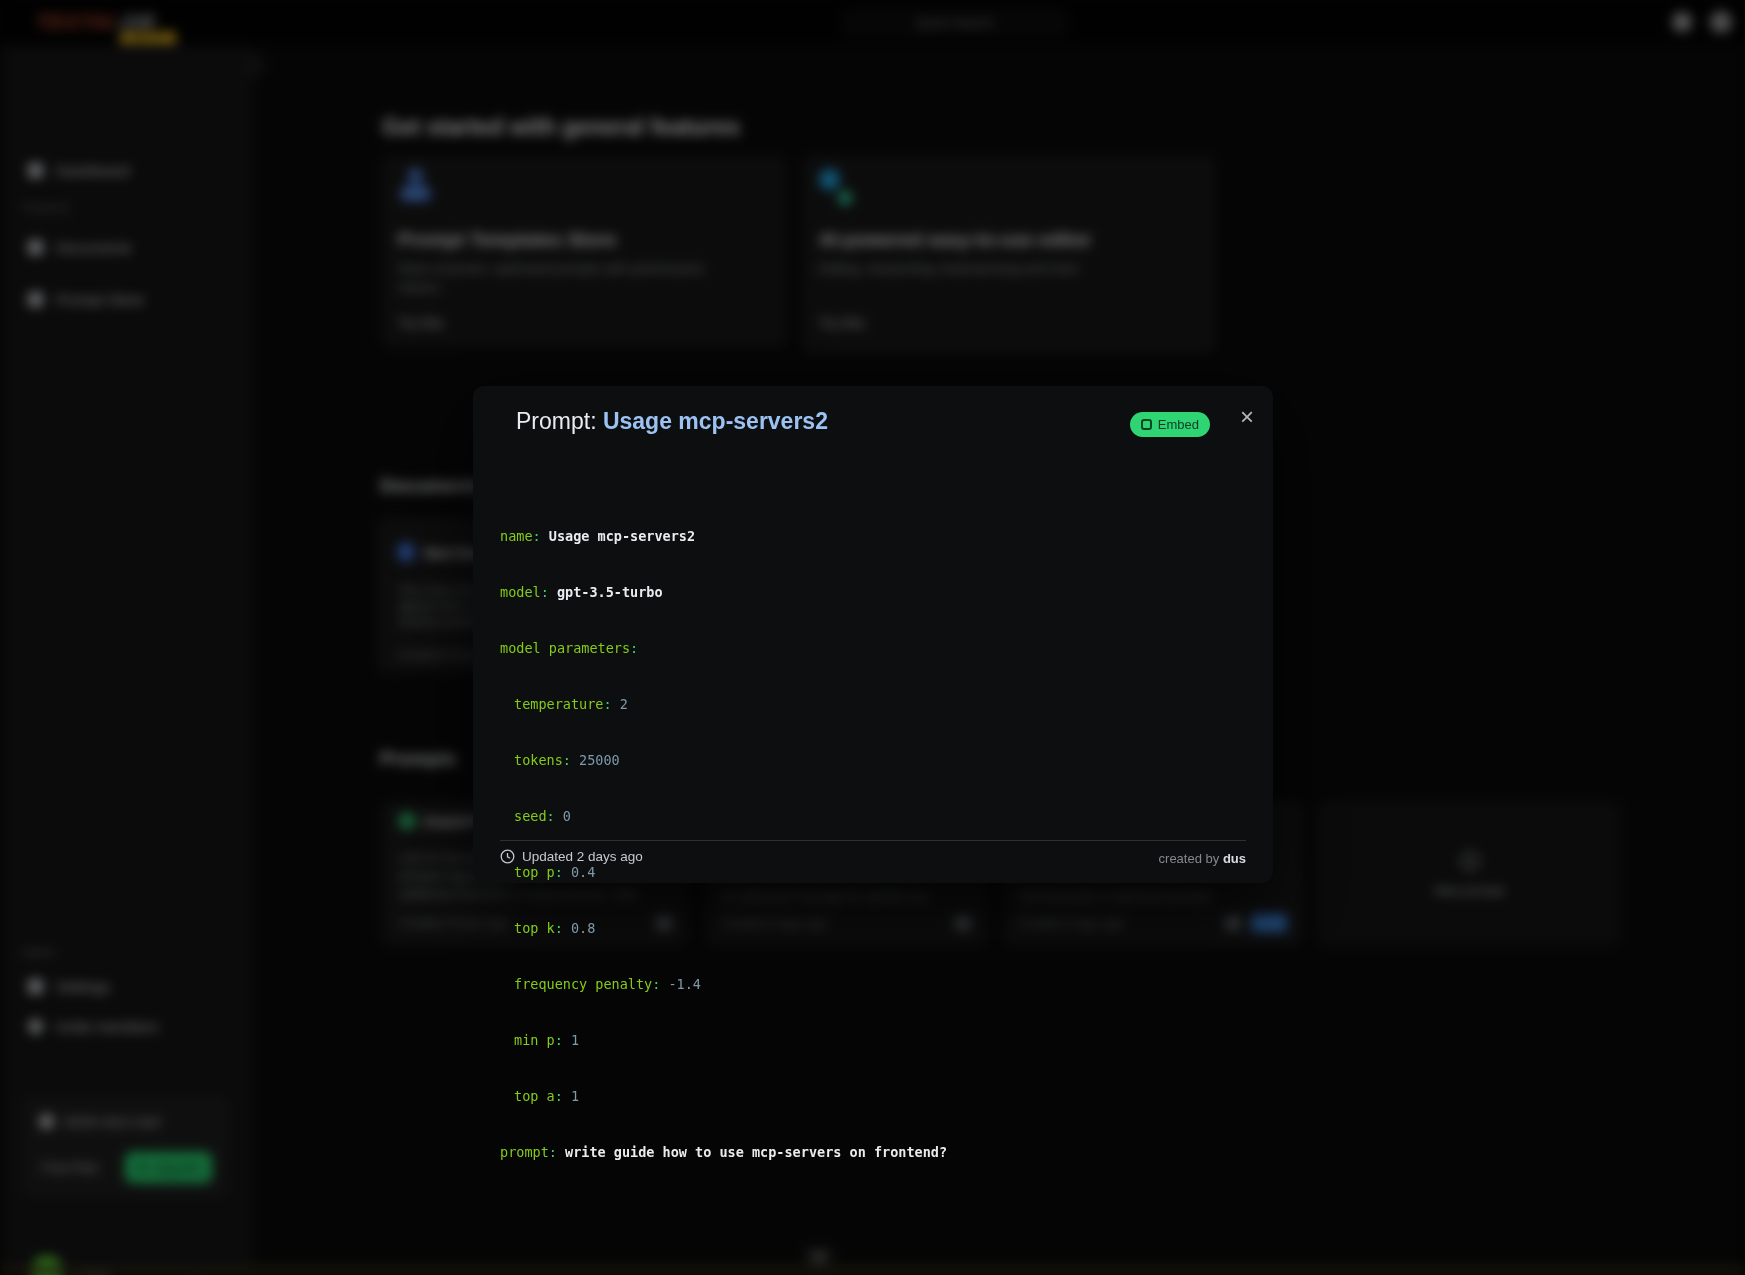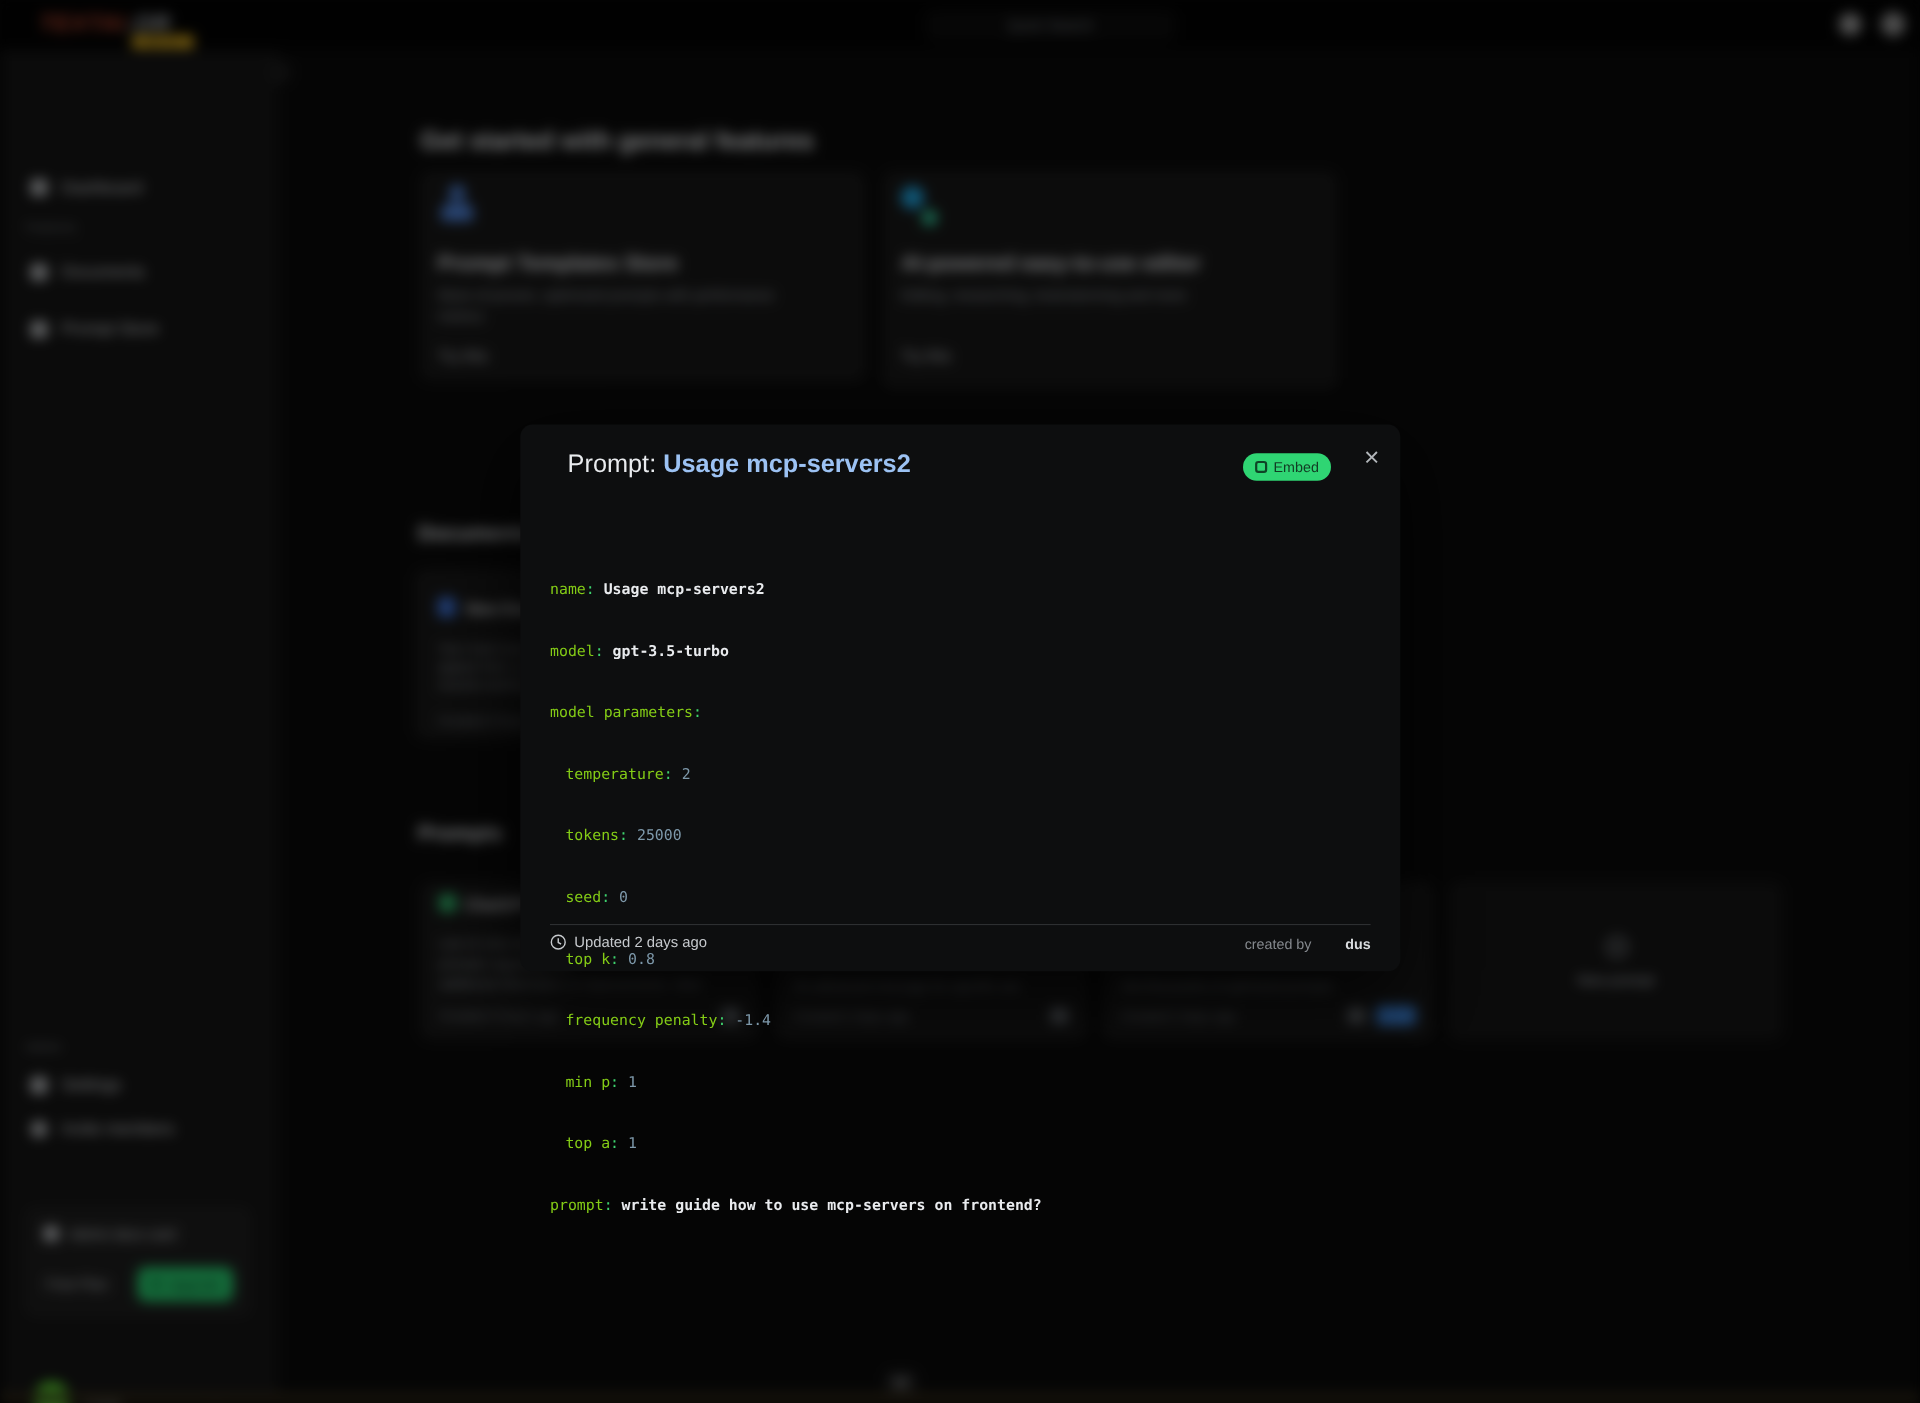--- a/index.html
+++ b/index.html
@@ -93,21 +93,21 @@
   .yline{height:20px;line-height:20px;font-family:"DejaVu Sans Mono",monospace;font-size:13.5px;}
   .yline.ind{padding-left:14px;}
   .yk{color:#84cc16;}
   .yk::after{content:": ";color:#3ed26e;}
   .yline.sub .yk{font-weight:normal;}
   .yv.str{color:#e9ebee;font-weight:bold;}
   .yv.num{color:#7e99ab;}
   .m-div{position:absolute;left:27px;right:27px;top:454px;height:1px;background:#2d2f31;}
   .m-foot-l{position:absolute;left:27px;top:463px;display:flex;align-items:center;gap:7px;color:#c6c9cd;font-size:13.5px;}
   .m-foot-r{position:absolute;right:27px;top:465px;font-size:13px;color:#85898e;}
-  .m-foot-r b{color:#d9dcdf;margin-left:27px;}
+  .m-foot-r b{color:#d9dcdf;}
 </style>
 </head>
 <body>
 
 <div class="page">
 
   <div class="app">
 
     <div class="navbar">
       <div class="logo"><span class="lp">TEXTAI</span><span class="ls">.OR</span></div>
@@ -249,20 +249,21 @@
     </div>
     <div class="m-close">×</div>
 
     <div class="yaml">
       <div class="yline"><span class="yk">name</span><span class="yv str">Usage mcp-servers2</span></div>
       <div class="yline"><span class="yk">model</span><span class="yv str">gpt-3.5-turbo</span></div>
       <div class="yline"><span class="yk">model parameters</span><span class="yv"></span></div>
       <div class="yline ind sub"><span class="yk">temperature</span><span class="yv num">2</span></div>
       <div class="yline ind sub"><span class="yk">tokens</span><span class="yv num">25000</span></div>
       <div class="yline ind sub"><span class="yk">seed</span><span class="yv num">0</span></div>
+      <div class="yline ind sub"><span class="yk">top p</span><span class="yv num">0.4</span></div>
       <div class="yline ind sub"><span class="yk">top k</span><span class="yv num">0.8</span></div>
       <div class="yline ind sub"><span class="yk">frequency penalty</span><span class="yv num">-1.4</span></div>
       <div class="yline ind sub"><span class="yk">min p</span><span class="yv num">1</span></div>
       <div class="yline ind sub"><span class="yk">top a</span><span class="yv num">1</span></div>
       <div class="yline"><span class="yk">prompt</span><span class="yv str">write guide how to use mcp-servers on frontend?</span></div>
     </div>
 
     <div class="m-div"></div>
     <div class="m-foot-l">
       <svg width="15" height="15" viewBox="0 0 15 15">

